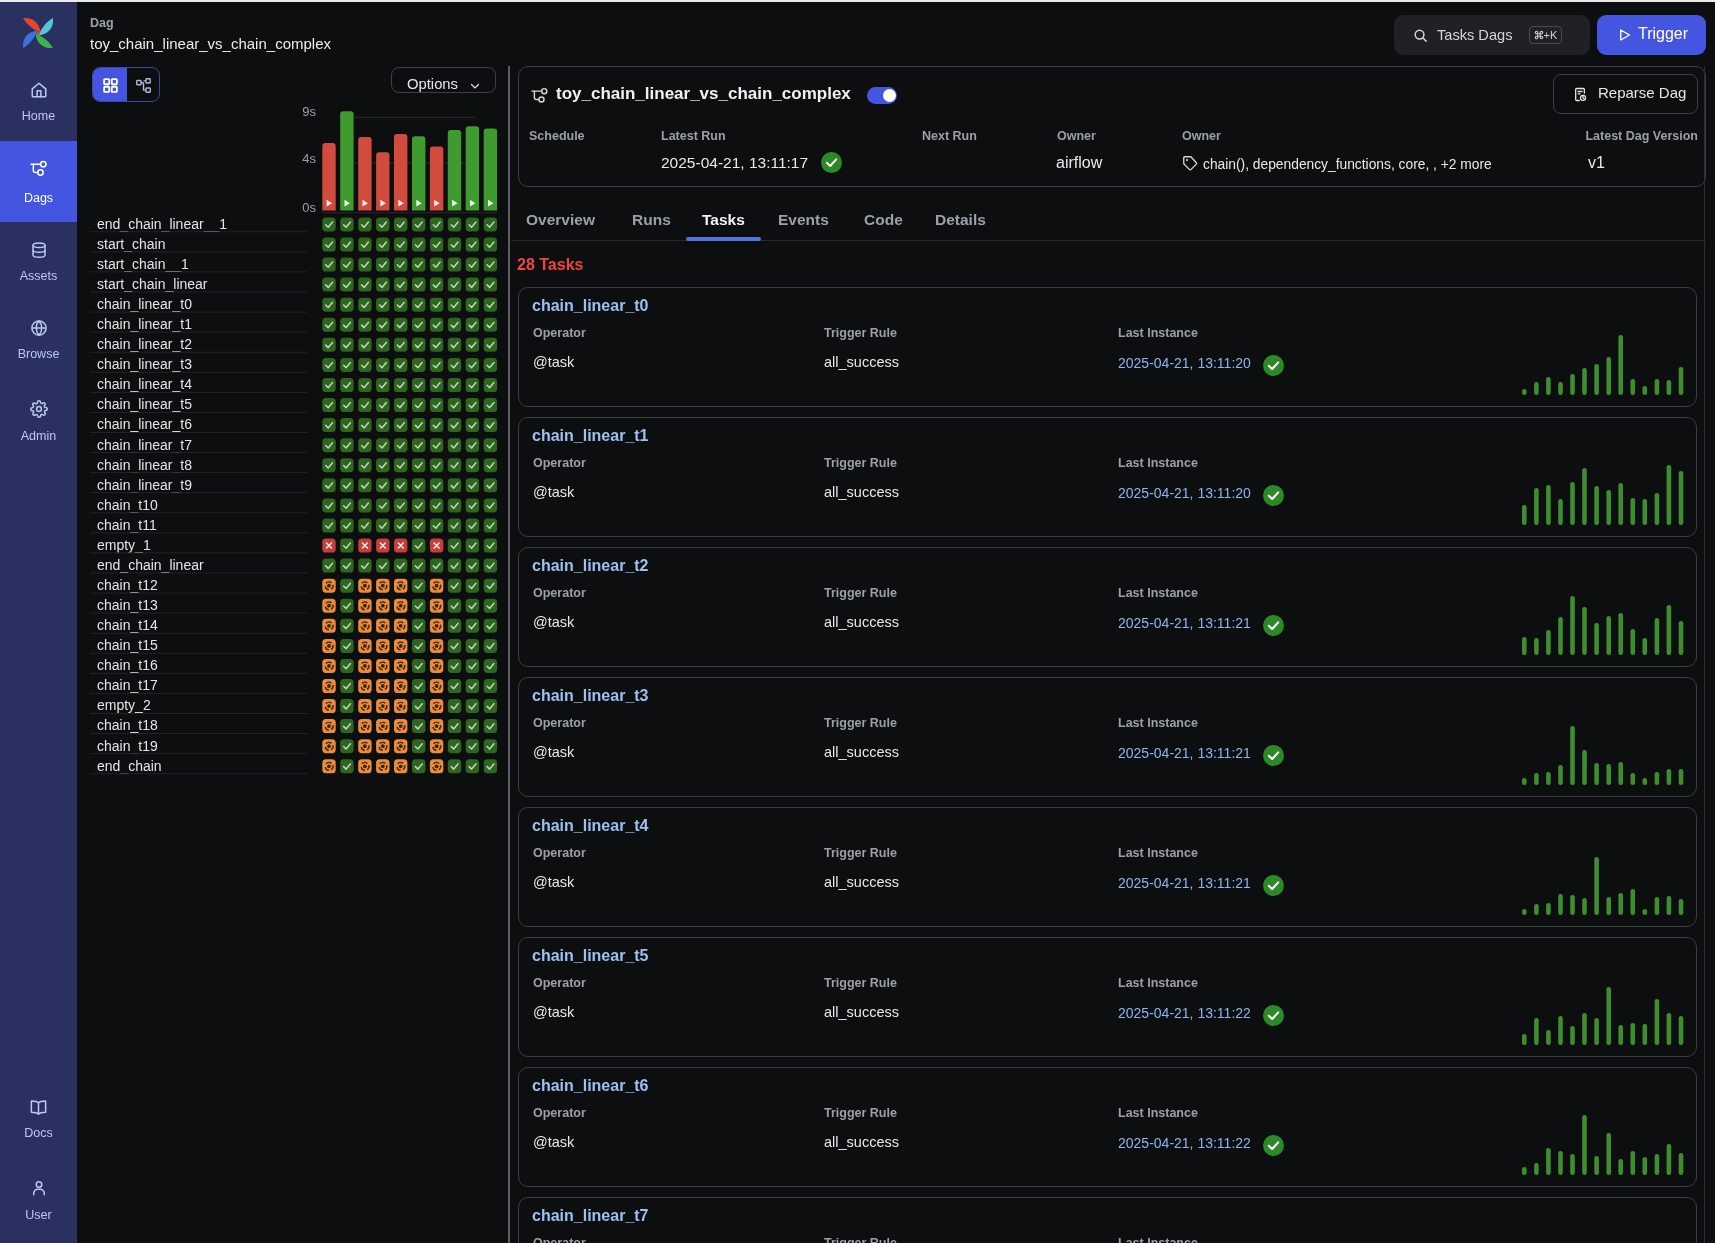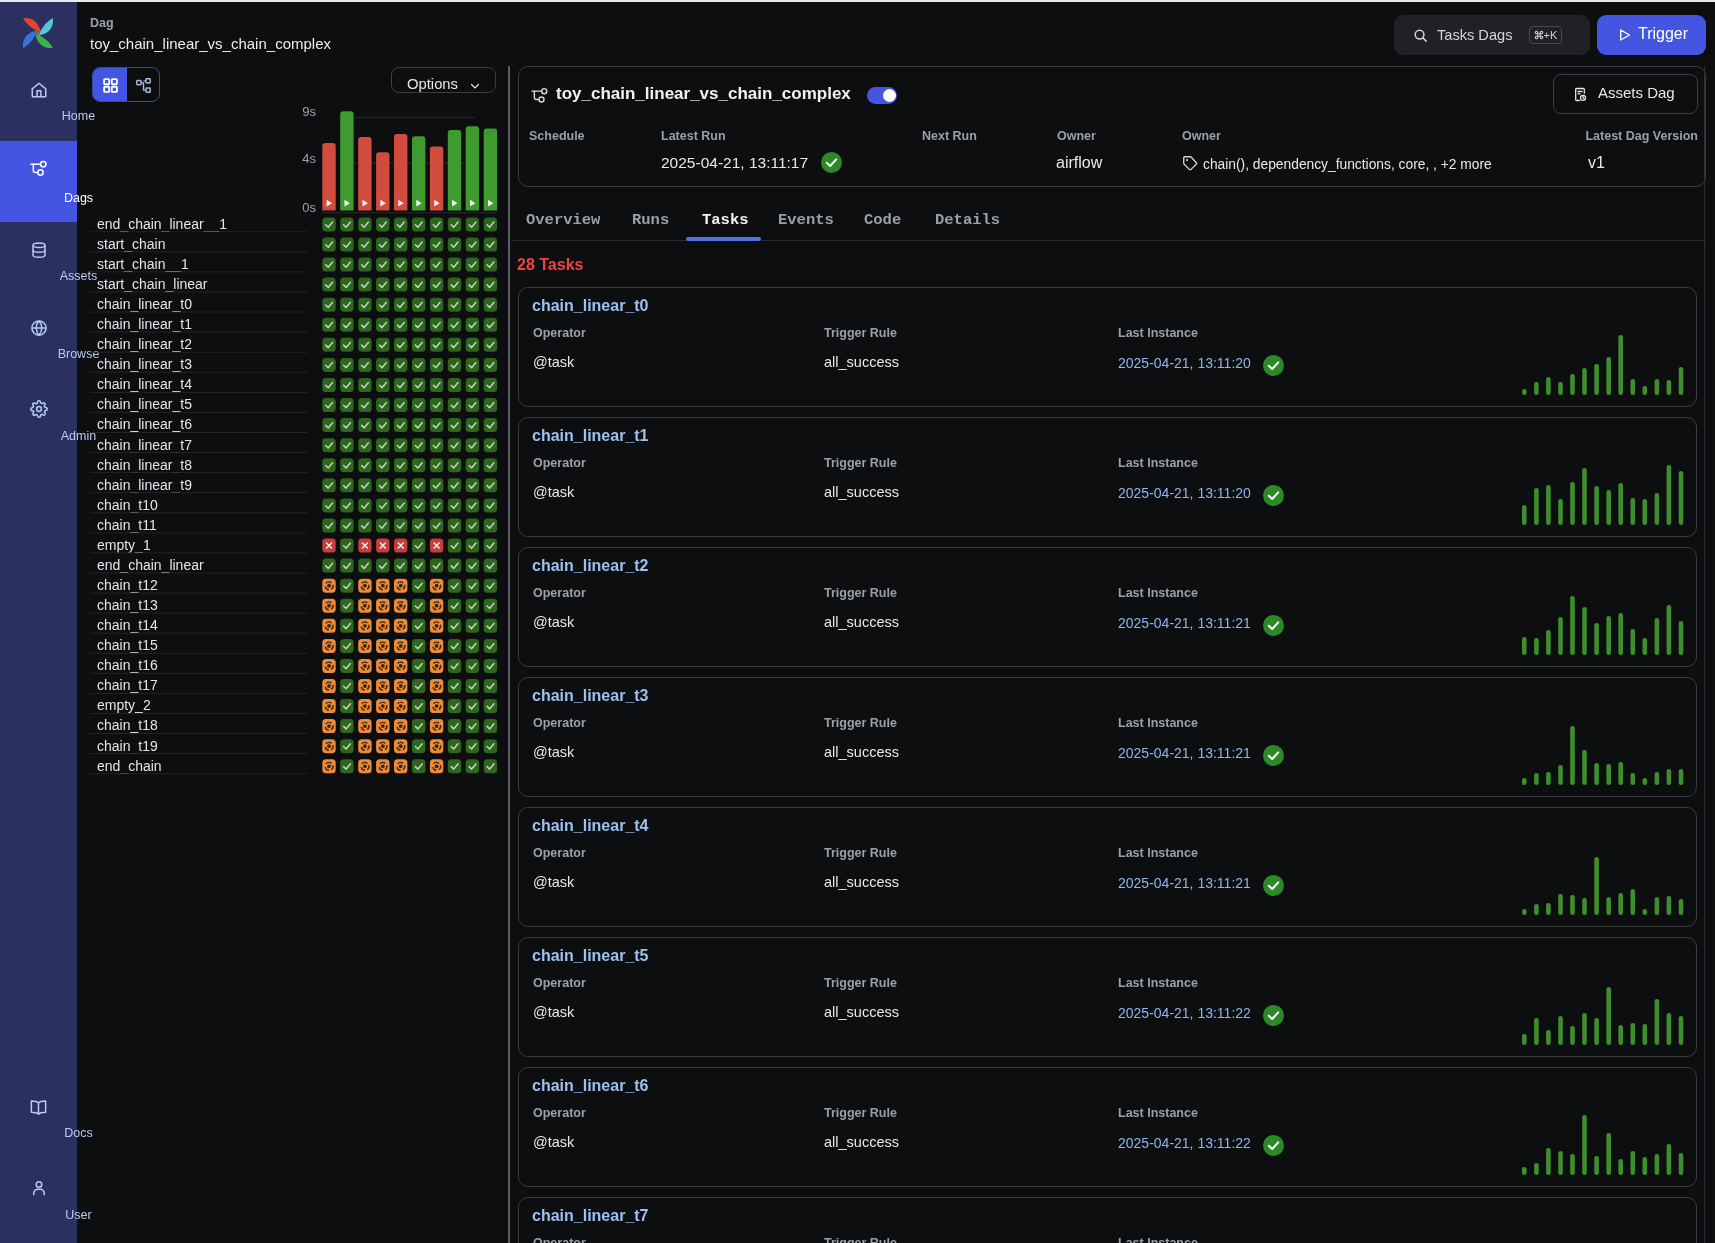--- a/index.html
+++ b/index.html
@@ -1,29 +1,29 @@
 <!DOCTYPE html>
 <html><head><meta charset="utf-8">
 <style>
 * { margin:0; padding:0; box-sizing:border-box; }
 html,body { width:1715px; height:1243px; overflow:hidden; background:#0d0e10; font-family:"Liberation Sans", sans-serif; }
 .abs { position:absolute; }
 #topstrip { position:absolute; left:0; top:0; width:1715px; height:2px; background:#e9e9e9; z-index:50; }
 #sidebar { position:absolute; left:0; top:2px; width:77px; height:1241px; background:#2a3160; }
-.navitem { position:absolute; left:0; width:77px; text-align:center; color:#bac9f1; font-size:12.5px;margin-left:40px; }
+.navitem { position:absolute; left:0; width:77px; text-align:center; color:#bac9f1; font-size:12.5px; }
 .navsel { position:absolute; left:0; top:139px; width:77px; height:81px; background:#4355e1; }
 .btn { position:absolute; border:1px solid #3d3d44; border-radius:8px; color:#e6e7e9; }
 .card { position:absolute; left:518px; width:1179px; height:120px; border:1px solid #3c3c42; border-radius:10px; background:#0d0e10; }
 .ctitle { position:absolute; left:13px; top:9px; font-size:16px; font-weight:bold; color:#9dc0f0; }
 .clabel { position:absolute; top:38px; font-size:12.5px; color:#9aa0a8; font-weight:bold;}
 .cval { position:absolute; top:66px; font-size:14.5px; color:#e8e9eb; }
 .cdate { position:absolute; top:67px; font-size:14px; color:#8db6ee; }
 .hlabel { position:absolute; top:0; font-size:12.5px; color:#9aa0a8; font-weight:bold; }
 .hval { position:absolute; top:25px; font-size:15.5px; color:#e8e9eb; }
-.tab { position:absolute; top:0; font-size:15.5px; font-weight:bold; color:#9aa0a8;font-family:Liberation Mono, monospace; }
+.tab { position:absolute; top:0; font-size:15.5px; font-weight:bold; color:#9aa0a8; }
 </style></head>
 <body>
 <div id="topstrip"></div>
 <div id="sidebar">
   <svg class="abs" style="left:20px;top:13px" width="36" height="36" viewBox="0 0 38 38">
     <defs>
         <path id="bl" d="M3.2 3.2 C14 2.1 20.5 8.7 21.7 18.6 C12.9 15.0 6.6 9.4 3.2 3.2 Z"></path>
       </defs>
     <use href="#bl" fill="#e8442d"></use>
     <use href="#bl" fill="#57c5d8" transform="rotate(90 19 19)"></use>
@@ -513,21 +513,21 @@
   <div class="abs" style="left:348px;top:20px;width:30px;height:17px;background:#4355e1;border-radius:9px">
       <div class="abs" style="left:15.5px;top:1.5px;width:13.5px;height:13.5px;background:#fff;border-radius:50%"></div>
     </div>
   <div class="btn" style="left:1034px;top:7px;width:145px;height:40px">
     <svg class="abs" style="left:18px;top:11px" width="16" height="17" viewBox="0 0 24 24" fill="none" stroke="#e6e7e9" stroke-width="1.9" stroke-linecap="round" stroke-linejoin="round">
         <path d="M18.5 10 V4.5 a1.5 1.5 0 0 0 -1.5 -1.5 H7 a1.5 1.5 0 0 0 -1.5 1.5 v15 a1.5 1.5 0 0 0 1.5 1.5 h4"></path>
         <path d="M9 7.5 h6 M9 11 h3"></path>
         <circle cx="16.5" cy="17" r="3.8"></circle>
         <path d="M16.5 15 v2 l1.4 1"></path>
       </svg>
-    <div class="abs" style="left:44px;top:9px;font-size:15px">Assets Dag</div>
+    <div class="abs" style="left:44px;top:9px;font-size:15px">Reparse Dag</div>
   </div>
   <div style="position:absolute;left:0;top:62px;width:100%">
     <div class="hlabel" style="left:10px">Schedule</div>
     <div class="hlabel" style="left:142px">Latest Run</div>
     <div class="hlabel" style="left:403px">Next Run</div>
     <div class="hlabel" style="left:538px">Owner</div>
     <div class="hlabel" style="left:663px">Owner</div>
     <div class="hlabel" style="left:1000px;width:179px;text-align:right;white-space:nowrap">Latest Dag Version</div>
     <div class="hval" style="left:142px">2025-04-21, 13:11:17</div>
     <div class="abs" style="left:302px;top:23px"><svg width="21" height="21" viewBox="0 0 21 21">

